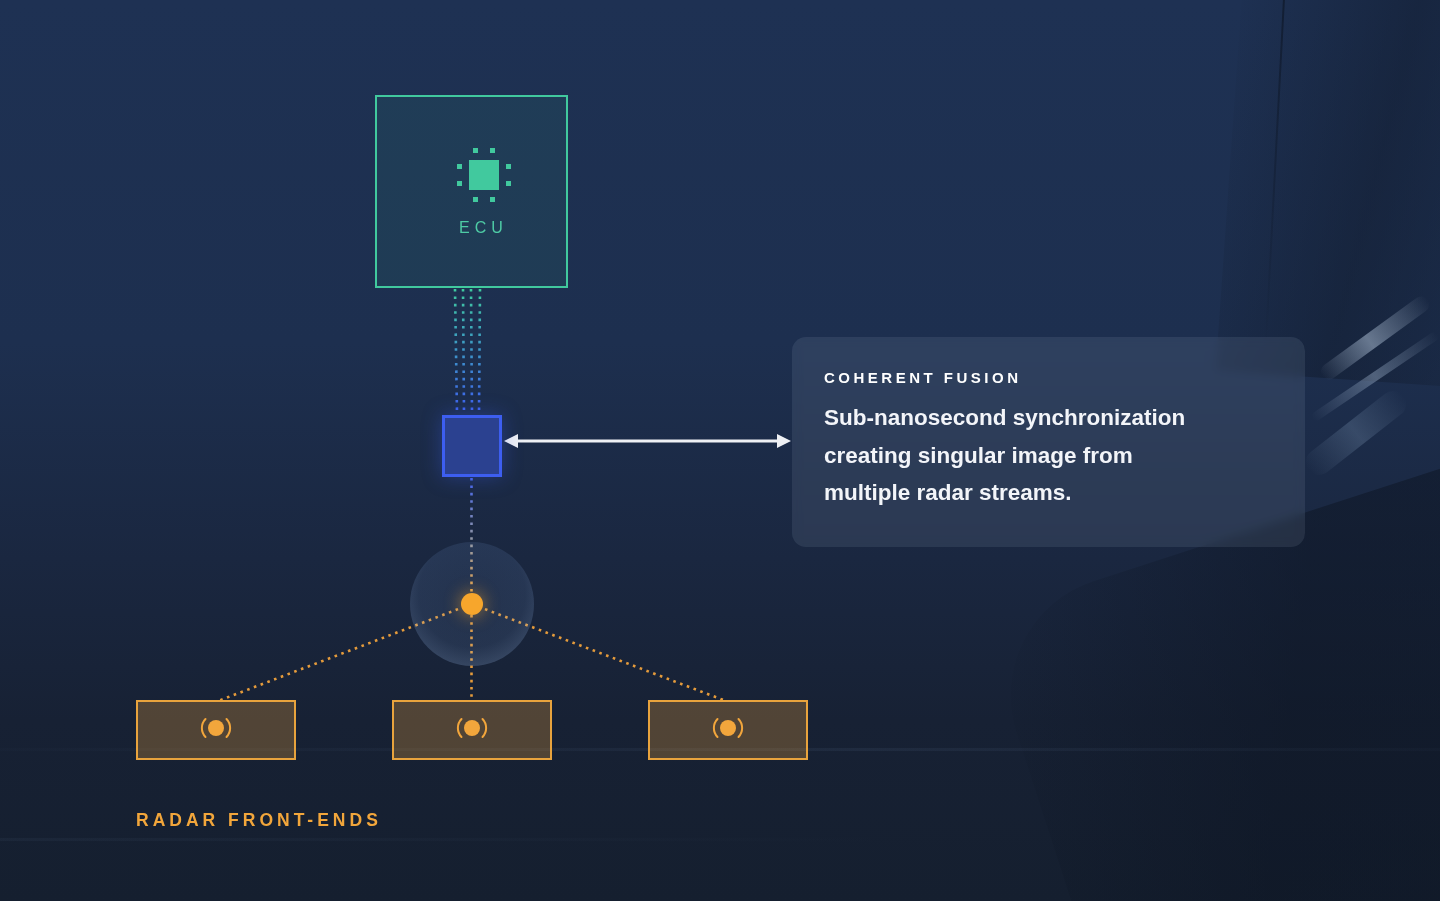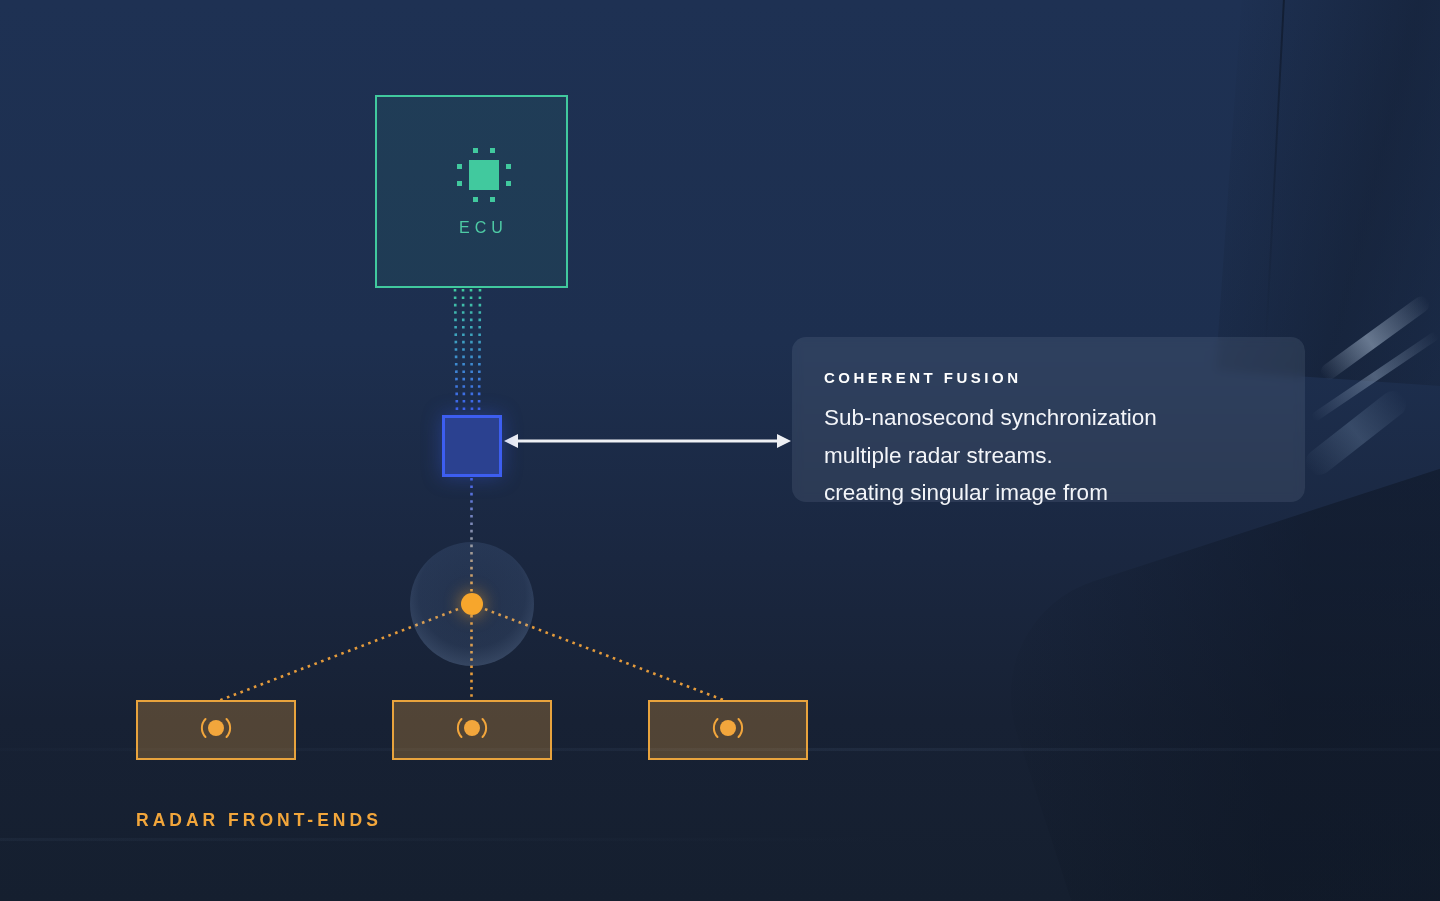--- a/index.html
+++ b/index.html
@@ -41,25 +41,25 @@
       display:flex; flex-direction:column; align-items:center;padding-left:24px; }
   .chip-wrap { margin-top:50px; }
   .ecu-label { margin-top:12px; color:#4ECBA5; font-size:16px; font-weight:500; letter-spacing:5px; }
 
   
   .fusion-node { position:absolute; left:442px; top:415px; width:60px; height:62px;
       background:#2B4190; border:3px solid #3D5EF0;
       box-shadow:0 0 20px rgba(61,94,240,0.35); }
 
   
-  .callout { position:absolute; left:792px; top:337px; width:513px; height:165px;
+  .callout { position:absolute; left:792px; top:337px; width:513px; height:210px;
       background:rgba(198,213,236,0.10); border-radius:14px;
       backdrop-filter:blur(5px); padding:32px 32px 0 32px; }
   .callout-title { color:#FFFFFF; font-size:15px; font-weight:700; letter-spacing:3.5px; }
-  .callout-body { margin-top:13px; color:#F3F5F9; font-size:22.5px; font-weight:400; line-height:37.5px; }
+  .callout-body { margin-top:13px; color:#F3F5F9; font-size:22.5px; font-weight:700; line-height:37.5px; }
 
   
   .sphere { position:absolute; left:410px; top:542px; width:124px; height:124px; border-radius:50%;
       background:radial-gradient(circle at 50% 42%,
         rgba(125,165,225,0.10) 0%, rgba(125,165,225,0.13) 56%,
         rgba(160,195,245,0.22) 76%, rgba(125,165,225,0.06) 83%, rgba(0,0,0,0) 90%); }
   .hub-dot { position:absolute; left:461px; top:593px; width:22px; height:22px; border-radius:50%;
       background:#F7A62C; box-shadow:0 0 16px 2px rgba(247,166,44,0.45); }
 
   
@@ -136,22 +136,22 @@
     </div>
     <div class="ecu-label">ECU</div>
   </div>
 
   <div class="fusion-node"></div>
 
   <div class="callout">
     <div class="callout-title">COHERENT FUSION</div>
     <div class="callout-body">
       <div>Sub-nanosecond synchronization</div>
+      <div>creating singular image from</div>
       <div>multiple radar streams.</div>
-      <div>creating singular image from</div>
     </div>
   </div>
 
   <div class="sphere"></div>
   <div class="hub-dot"></div>
 
   <div class="radar-box radar-1">
     <span>
       <svg width="36" height="26" viewBox="0 0 36 26">
         <circle cx="18" cy="13" r="8" fill="#F2A63C"></circle>

